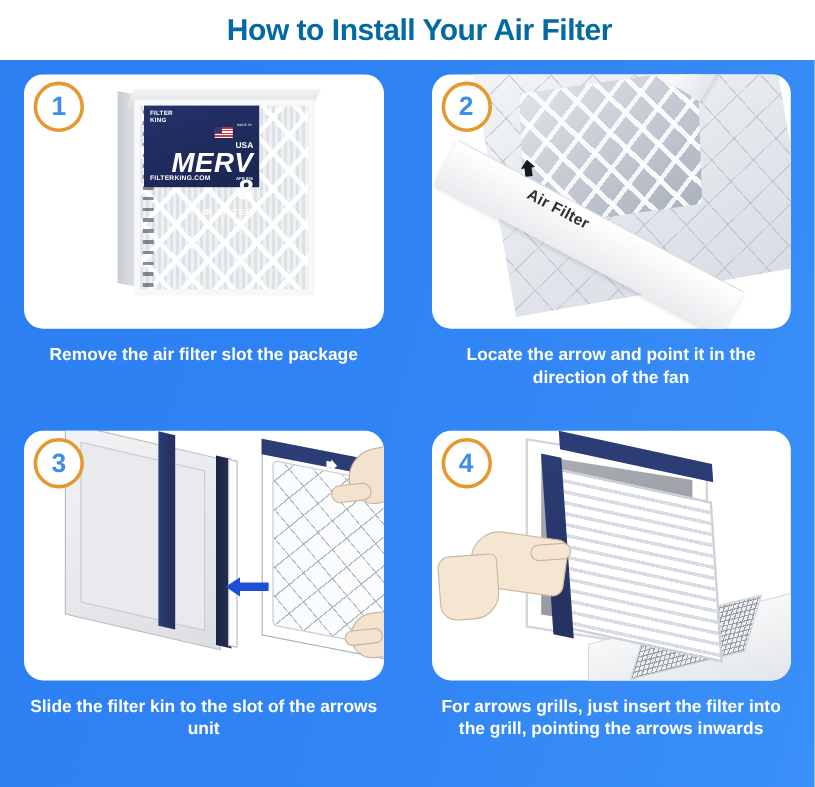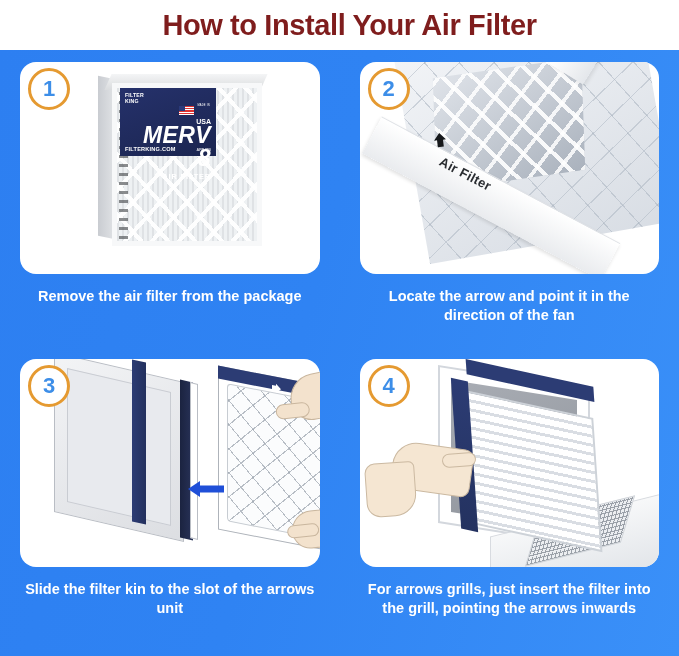--- a/index.html
+++ b/index.html
@@ -19,23 +19,23 @@
   .header {
     position: absolute;
     left: 0; top: 0;
     width: 679px; height: 50px;
     background: #ffffff;
     display: flex;
     align-items: center;
     justify-content: center;
   }
   .header-title {
-    font-size: 29px;
+    font-size: 25px;
     font-weight: 700;
-    color: #7f1d1d;
+    color: #0369a1;
     letter-spacing: -0.4px;
     white-space: nowrap;
     margin-left: 20px;
   }
   
   .body-bg {
     position: absolute;
     left: 0; top: 50px;
     width: 679px; height: 606px;
     background: linear-gradient(105deg, #2d7ff1 0%, #2f83f3 45%, #3a90f8 100%);
@@ -529,21 +529,21 @@
               <div class="p1-merv">MERV 8</div>
               <div class="p1-af">AIR FILTER</div>
               <div class="p1-lab-bot">
                 <span class="p1-url">FILTERKING.COM</span>
                 <span class="p1-sku">AFB 850</span>
               </div>
             </div>
           </div>
         </div>
       </div>
-      <div class="caption">Remove the air filter from the package</div>
+      <div class="caption">Remove the air filter slot the package</div>
     </div>
 
     <div class="step">
       <div class="card">
         <div class="badge">
           <span>2</span>
         </div>
         <div class="art p2-wrap">
           <div class="p2-media"></div>
           <div class="p2-inner"></div>

